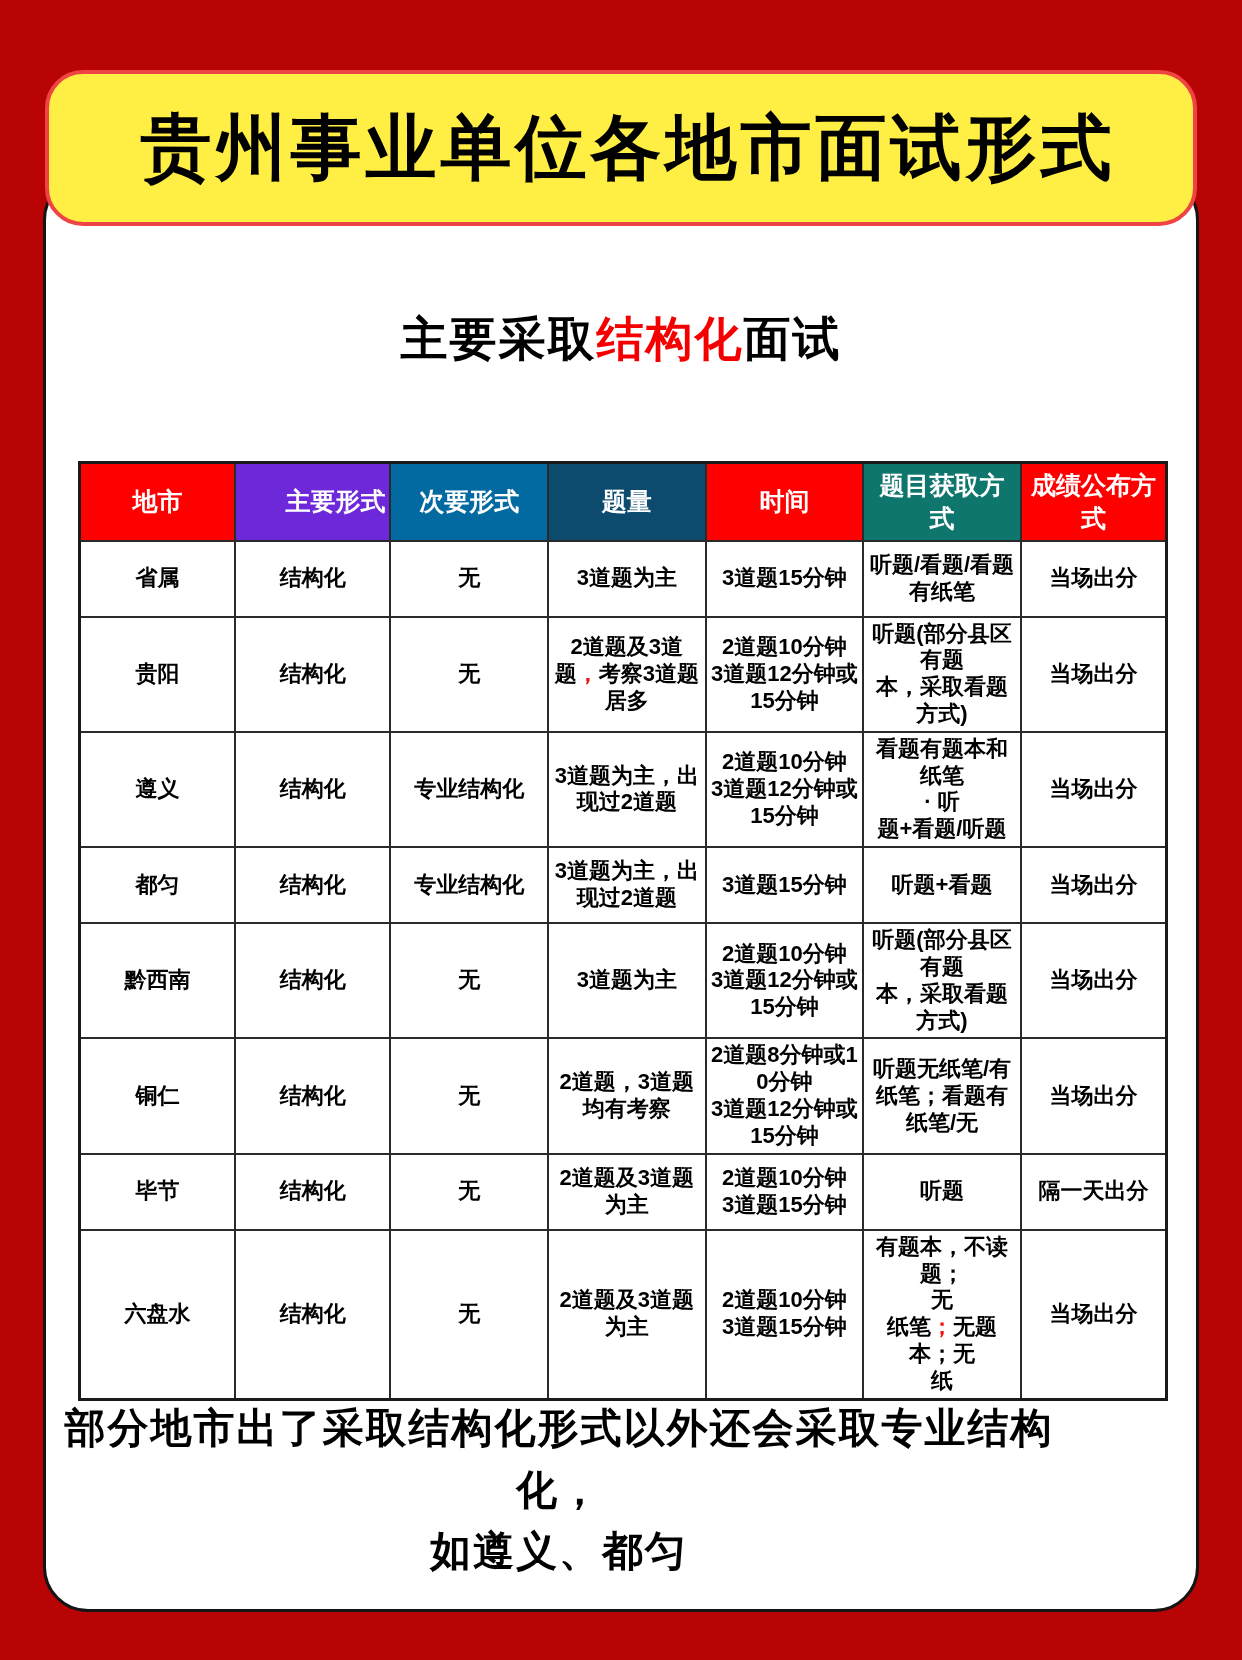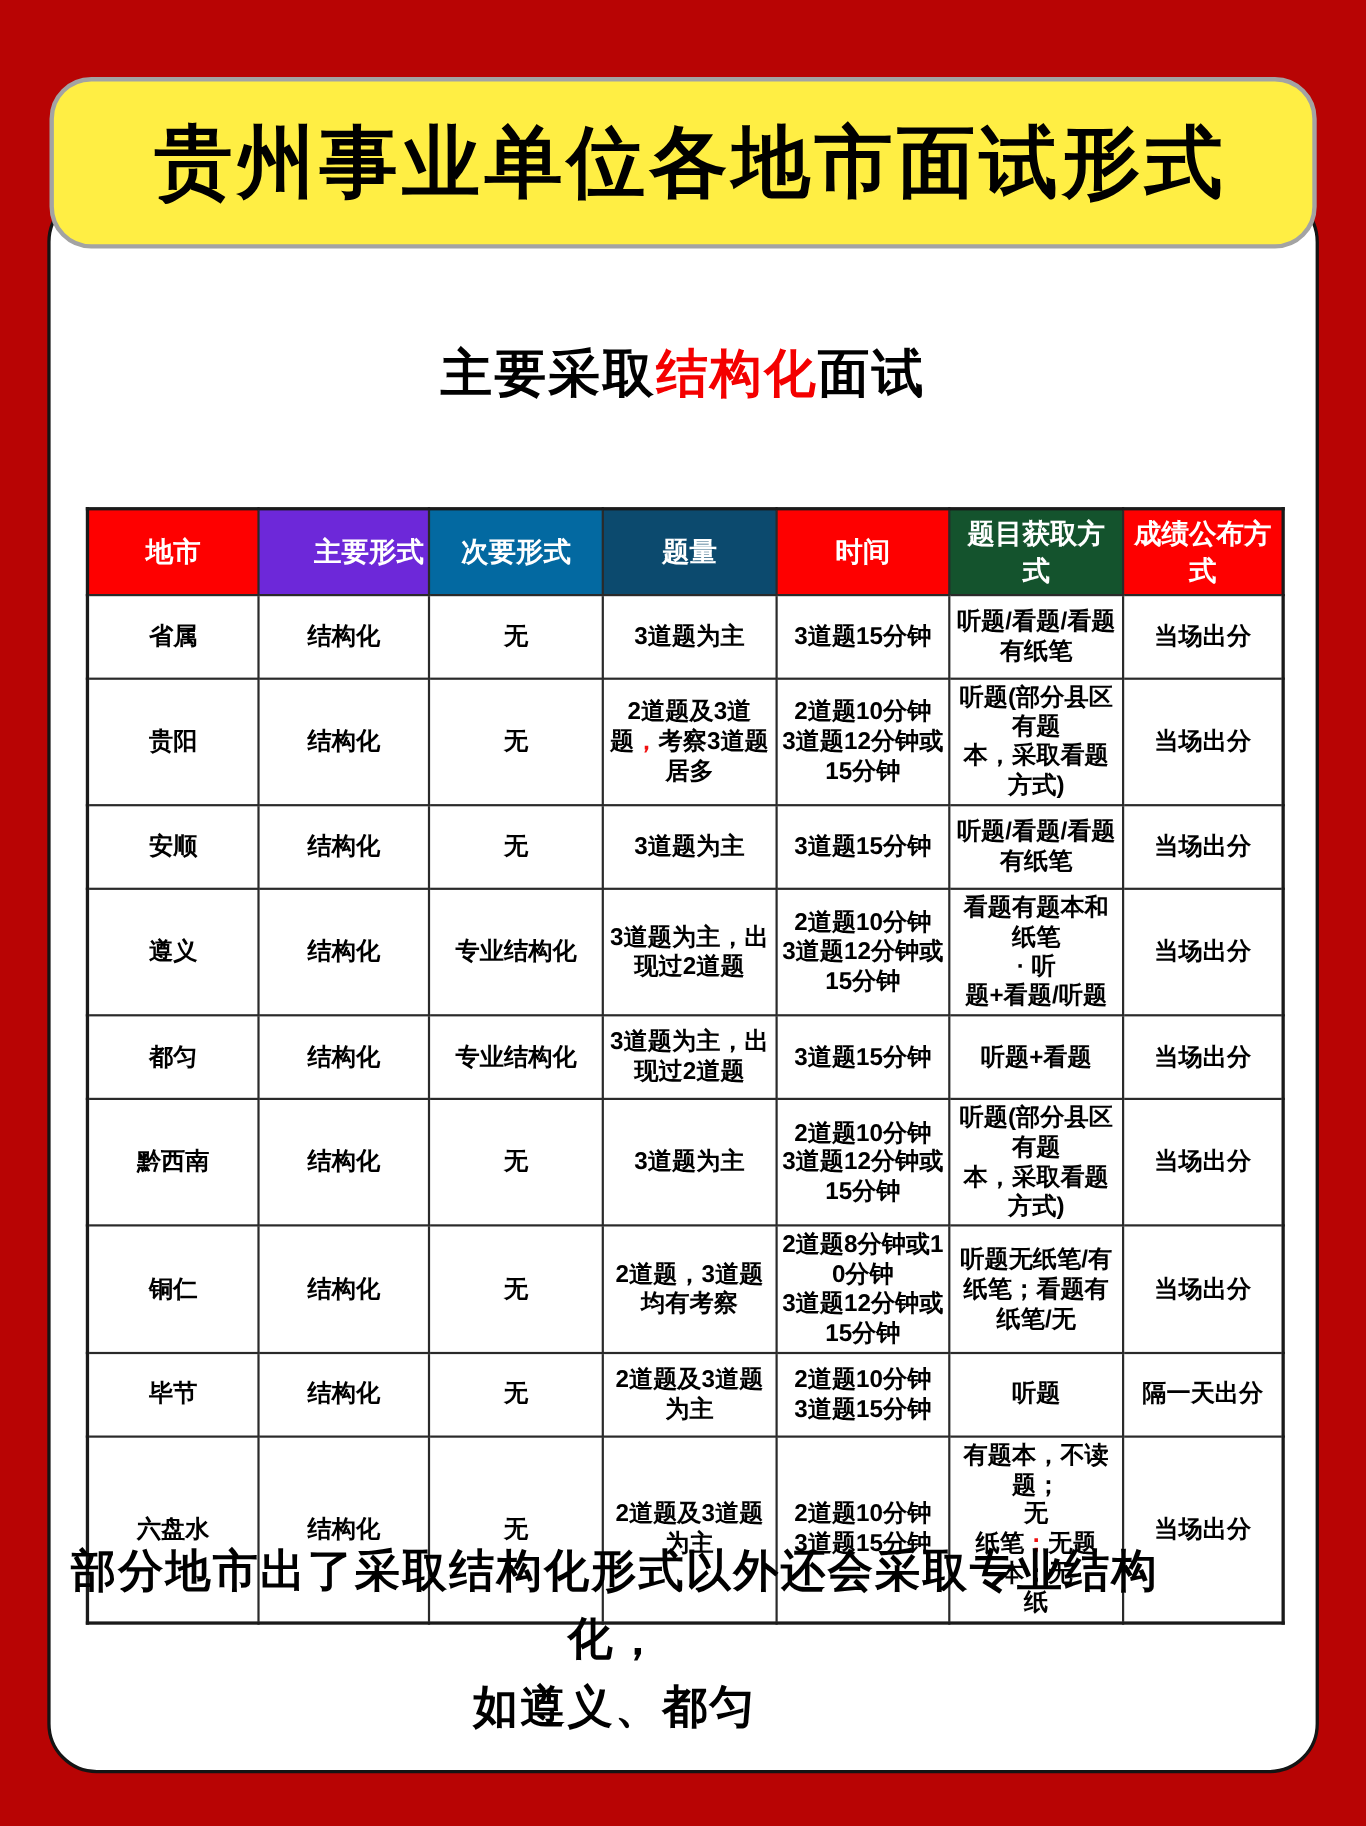--- a/index.html
+++ b/index.html
@@ -10,21 +10,21 @@
     font-family:"Liberation Sans","DejaVu Sans",sans-serif;
     overflow:hidden;
   }
   .panel{
     position:absolute;left:43px;top:175px;width:1156px;height:1437px;
     background:#ffffff;border:3px solid #141414;border-radius:45px;
     box-sizing:border-box;
   }
   .banner{
     position:absolute;left:45px;top:70px;width:1152px;height:156px;
-    background:#ffee44;border:4px solid #a3a3a3;border-radius:38px;
+    background:#ffee44;border:4px solid #ef4444;border-radius:38px;
     box-sizing:border-box;
     display:flex;align-items:center;justify-content:center;
     z-index:3;
     padding-left:14px;
   }
   .banner h1{
     margin:0;font-size:71px;font-weight:900;color:#000;
     letter-spacing:4px;white-space:nowrap;
   }
   .subtitle{
@@ -83,21 +83,21 @@
         <col style="width: 14.5%;">
         <col style="width: 13.4%;">
       </colgroup>
     <thead>
       <tr>
           <th style="background: rgb(254, 0, 0);">地市</th>
           <th style="background: #6d28d9; text-align: right;">主要形式</th>
           <th style="background: #0369a1;">次要形式</th>
           <th style="background: #0c4a6e;">题量</th>
           <th style="background: rgb(254, 0, 0);">时间</th>
-          <th style="background: #14532d;">题目获取方式</th>
+          <th style="background: #0f766e;">题目获取方式</th>
           <th style="background: rgb(254, 0, 0);">成绩公布方式</th>
         </tr>
     </thead>
     <tbody>
         <tr>
           <td>省属</td>
           <td>结构化</td>
           <td>无</td>
           <td>3道题为主</td>
           <td>3道题15分钟</td>
@@ -106,29 +106,20 @@
         </tr>
         <tr>
           <td>贵阳</td>
           <td>结构化</td>
           <td>无</td>
           <td><span>2道题及3道题</span><span class="red">，</span><span>考察3道题居多</span></td>
           <td>2道题10分钟
 3道题12分钟或15分钟</td>
           <td>听题(部分县区有题
 本，采取看题方式)</td>
-          <td>当场出分</td>
-        </tr>
-        <tr>
-          <td>安顺</td>
-          <td>结构化</td>
-          <td>无</td>
-          <td>3道题为主</td>
-          <td>3道题15分钟</td>
-          <td>听题/看题/看题有纸笔</td>
           <td>当场出分</td>
         </tr>
         <tr>
           <td>遵义</td>
           <td>结构化</td>
           <td>专业结构化</td>
           <td>3道题为主，出现过2道题</td>
           <td>2道题10分钟
 3道题12分钟或15分钟</td>
           <td>看题有题本和纸笔

